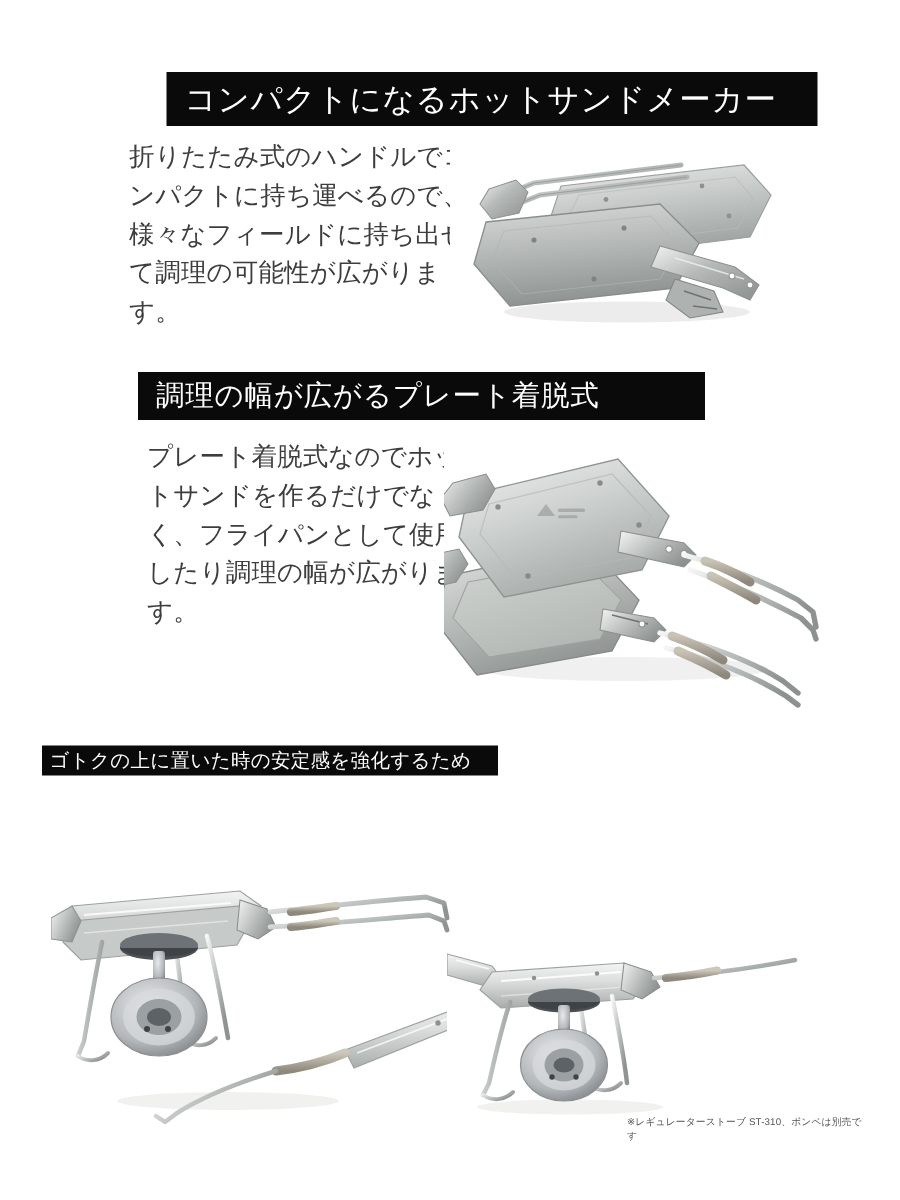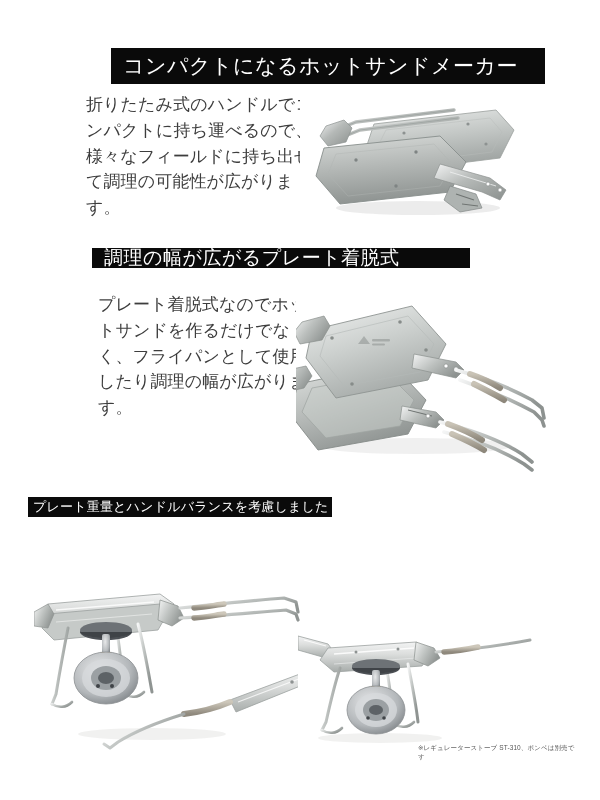--- a/index.html
+++ b/index.html
@@ -45,21 +45,21 @@
     height: 36px;
     font-size: 21px;
     padding-left: 12px;
     box-sizing: border-box;
     margin-left: 29px;
   }
   #heading-2 {
     left: 92px;
     top: 248px;
     width: 378px;
-    height: 20px;
+    height: 32px;
     font-size: 19px;
     padding-left: 12px;
     box-sizing: border-box;
   }
   #heading-3 {
     left: 28px;
     top: 497px;
     width: 304px;
     height: 20px;
     font-size: 13px;
@@ -280,21 +280,21 @@
         <path d="M144 134 C176 142, 204 152, 226 166 L236 174"></path>
         <path d="M148 144 C180 152, 206 162, 228 176 L236 182"></path>
         <path d="M236 174 L236 182"></path>
       </g>
       <path d="M152 136 C166 141, 178 147, 186 152" fill="none" stroke="url(#g2-grip)" stroke-width="6" stroke-linecap="round"></path>
       <path d="M156 146 C170 152, 180 157, 188 162" fill="none" stroke="url(#g2-grip)" stroke-width="6" stroke-linecap="round"></path>
     </svg>
   </div>
 
   <div class="bar-heading" id="heading-3">
-    <span class="bar-text">プレート重量とハンドルバランスを考慮しました</span>
+    <span class="bar-text">ゴトクの上に置いた時の安定感を強化するため</span>
   </div>
 
 
   <div class="photo" id="photo-stove-closed">
     <svg viewBox="0 0 286 172" xmlns="http://www.w3.org/2000/svg">
       <defs>
         <linearGradient id="g3-body" x1="0" y1="0" x2="0" y2="1">
           <stop offset="0" stop-color="#f2f3f3"></stop>
           <stop offset="0.4" stop-color="#dcdedd"></stop>
           <stop offset="1" stop-color="#a9aeac"></stop>

